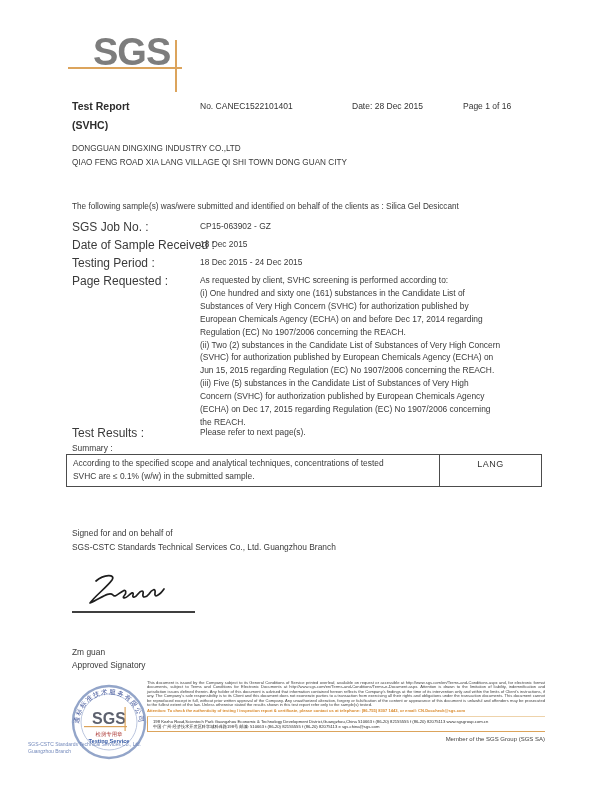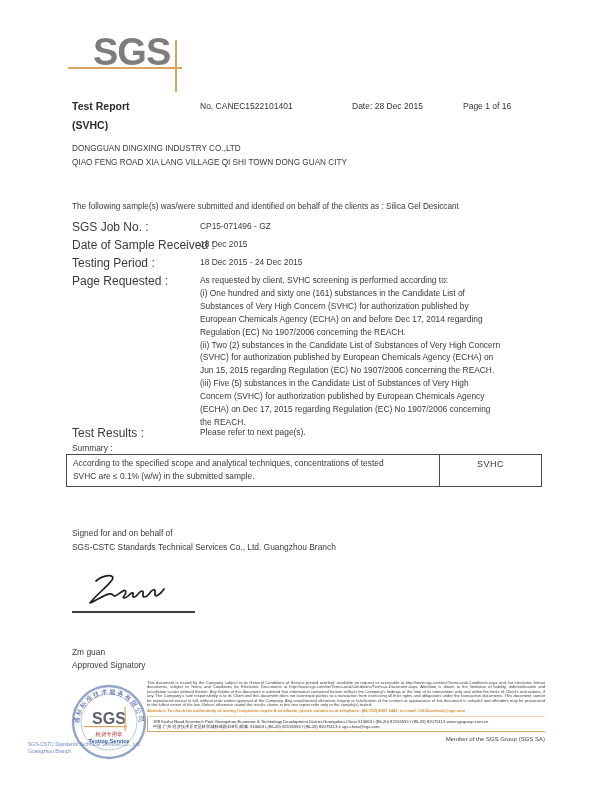--- a/index.html
+++ b/index.html
@@ -63,21 +63,21 @@
   <div class="abs hdr-meta" style="left:463px;top:101px;">Page 1 of 16</div>
 
   <div class="abs intro" style="left:72px;top:202px;">The following sample(s) was/were submitted and identified on behalf of the clients as : Silica Gel Desiccant</div>
 
   <div class="abs client" style="left:72px;top:142px;">
     <div>DONGGUAN DINGXING INDUSTRY CO.,LTD</div>
     <div>QIAO FENG ROAD XIA LANG VILLAGE QI SHI TOWN DONG GUAN CITY</div>
   </div>
 
   <div class="frow-label" style="top:220px;">SGS Job No. :</div>
-  <div class="frow-value" style="top:220px;">CP15-071496 - GZ</div>
+  <div class="frow-value" style="top:220px;">CP15-063902 - GZ</div>
 
   <div class="frow-label" style="top:238px;">Date of Sample Received :</div>
   <div class="frow-value" style="top:238px;">18 Dec 2015</div>
 
   <div class="frow-label" style="top:256px;">Testing Period :</div>
   <div class="frow-value" style="top:256px;">18 Dec 2015 - 24 Dec 2015</div>
 
   <div class="frow-label" style="top:274px;">Page Requested :</div>
   <div class="frow-value" style="top:274px;width:345px;">As requested by client, SVHC screening is performed according to:
 (i) One hundred and sixty one (161) substances in the Candidate List of
@@ -92,21 +92,21 @@
 (ECHA) on Dec 17, 2015 regarding Regulation (EC) No 1907/2006 concerning
 the REACH.</div>
 
   <div class="frow-label" style="top:426px;">Test Results :</div>
   <div class="frow-value" style="top:426px;">Please refer to next page(s).</div>
 
   <div class="abs summary-label" style="left:72px;top:443px;">Summary :</div>
   <div class="abs summary-table">
     <div class="summary-cell-text">According to the specified scope and analytical techniques, concentrations of tested
 SVHC are ≤ 0.1% (w/w) in the submitted sample.</div>
-    <div class="summary-cell-verdict">SVHC</div>
+    <div class="summary-cell-verdict">LANG</div>
   </div>
 
   <div class="abs signoff" style="left:72px;top:527px;">
     <div>Signed for and on behalf of</div>
     <div>SGS-CSTC Standards Technical Services Co., Ltd. Guangzhou Branch</div>
   </div>
 
   <svg class="abs" style="left:82px;top:572px;" width="105" height="38" viewBox="0 0 105 38">
     <path d="M14,9 C22,2 34,2 30,8 C25,15 13,24 8,31 C18,27 27,19 31,23 C33,26 37,21 41,19 C44,17 45,21 42,24 C40,26 43,27 46,24 C49,21 52,19 51,23 C50,26 53,26 56,22 C59,18 62,18 61,22 C60,26 64,26 67,22 C70,17 74,16 73,21 C72,26 77,24 82,17" stroke="#1e1e1e" fill="none" stroke-width="1.7" stroke-linecap="round" stroke-linejoin="round"></path>
   </svg>

